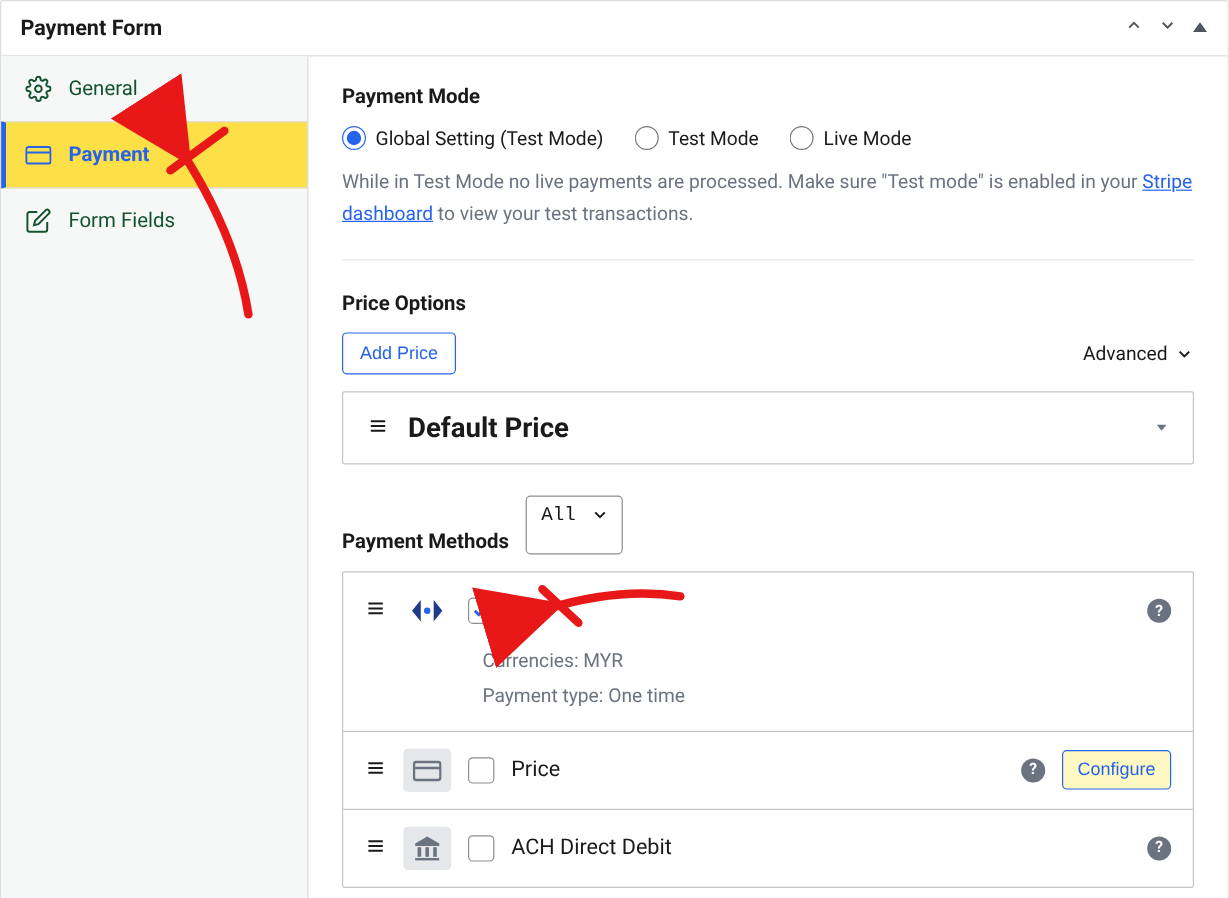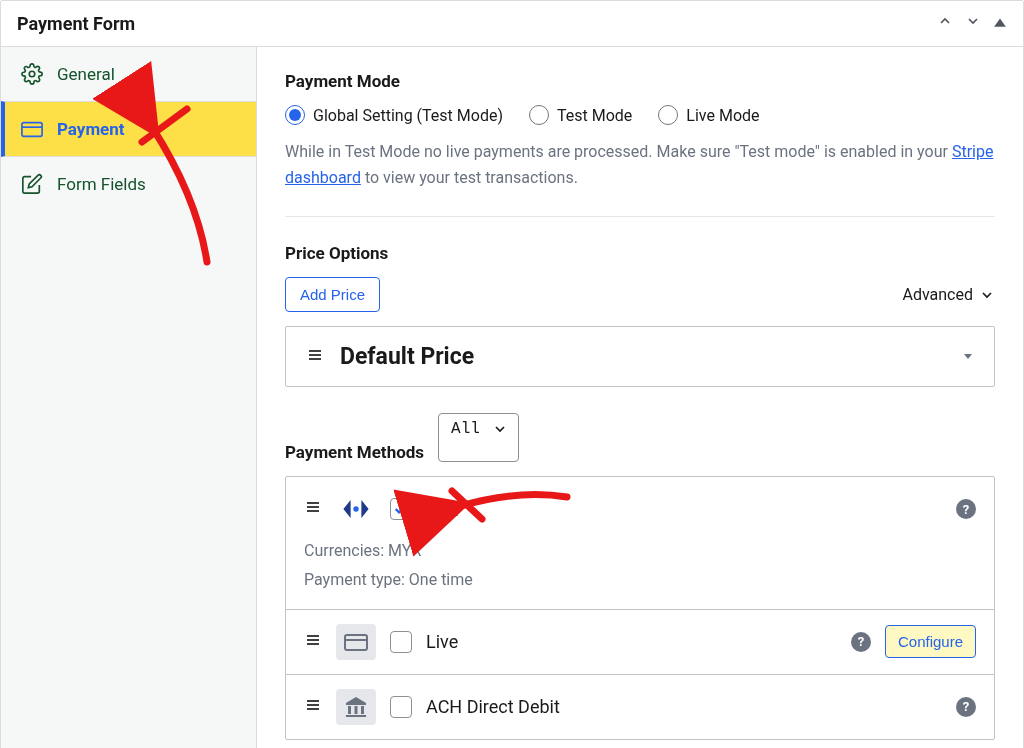--- a/index.html
+++ b/index.html
@@ -33,21 +33,21 @@
 .select-wrap { position: relative; display: inline-flex; align-items: center; border: 1px solid #8c8f94; border-radius: 4px; padding: 6px 38px 23px 12px; font-size: 16px; font-family: Liberation Mono, monospace; }
 .select-wrap svg { position: absolute; right: 10px; pointer-events: none; }
 .pm-list { border: 1px solid #c3c4c7; border-radius: 2px; }
 .pm-item { border-bottom: 1px solid #c3c4c7; padding: 14px 18px; }
 .pm-item:last-child { border-bottom: none; }
 .pm-head { display: flex; align-items: center; justify-content: space-between; }
 .pm-left { display: flex; align-items: center; gap: 14px; }
 .pm-label { font-size: 18px; color: #1a1a1a; }
 .pm-icon-box { width: 40px; height: 36px; border-radius: 4px; display: flex; align-items: center; justify-content: center; }
 .pm-icon-box.gray { background: #e5e7eb; color: #6b7280; }
-.pm-meta { margin-top: 10px; font-size: 16px; color: #6b7280; line-height: 1.8; }
+.pm-meta { margin-left: 98px; margin-top: 10px; font-size: 16px; color: #6b7280; line-height: 1.8; }
 .pm-right { display: flex; align-items: center; gap: 14px; }
 .help-q { width: 20px; height: 20px; border-radius: 50%; background: #6b7280; color: #fff; display: flex; align-items: center; justify-content: center; font-size: 13px; font-weight: 700; cursor: pointer; }
 .configure-btn { padding: 7px 12px; border: 1px solid #2563eb; color: #2563eb; background: #fef9c3; border-radius: 4px; font-size: 15px; cursor: pointer; }
 .checkbox { width: 22px; height: 22px; border: 1px solid #8c8f94; border-radius: 4px; display: flex; align-items: center; justify-content: center; cursor: pointer; background: #fff; }
 .checkbox.checked svg { display: block; }
 .checkbox svg { display: none; }
 .drag-handle { cursor: grab; color: #1a1a1a; }
 .annotation { position: absolute; pointer-events: none; z-index: 100; }
 .annotation svg { overflow: visible; }
 </style>
@@ -200,21 +200,21 @@
                       <line x1="3" y1="12" x2="21" y2="12"></line>
                       <line x1="3" y1="18" x2="21" y2="18"></line>
                     </svg></span>
                 <span class="pm-icon-box gray">
                     <svg width="24" height="24" viewBox="0 0 24 24" fill="none" stroke="currentColor" stroke-width="2">
                       <rect x="1" y="5" width="22" height="15" rx="2"></rect>
                       <line x1="1" y1="10" x2="23" y2="10"></line>
                     </svg>
                   </span>
                 <span class="checkbox"></span>
-                <span class="pm-label">Live</span>
+                <span class="pm-label">Price</span>
               </div>
               <div class="pm-right">
                 <span class="help-q">?</span>
                 <button class="configure-btn">Configure</button>
               </div>
             </div>
           </div>
 
           <div class="pm-item">
             <div class="pm-head">

